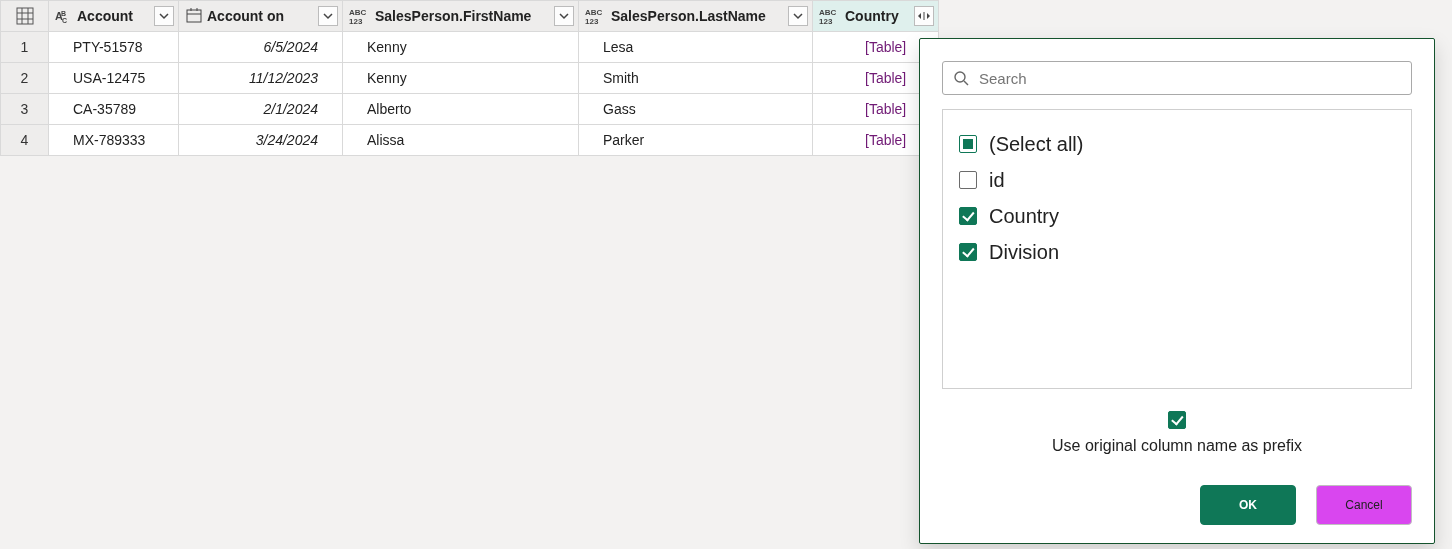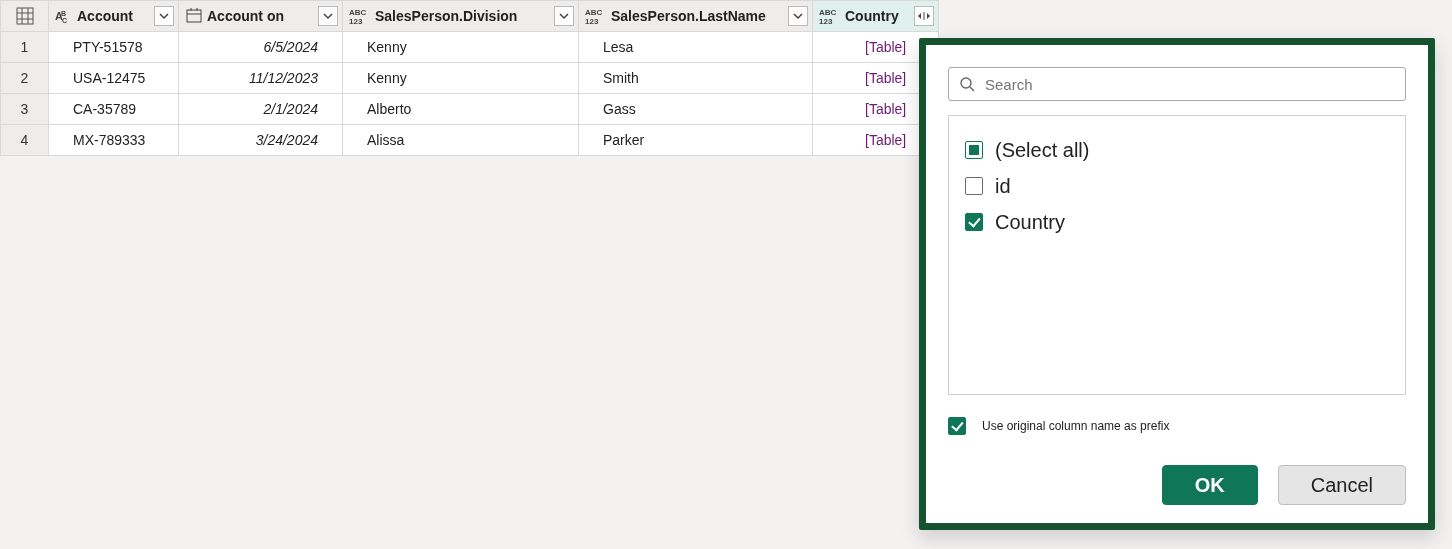--- a/index.html
+++ b/index.html
@@ -80,21 +80,21 @@
   .c-last { width: 234px; }
   .c-country { width: 126px; }
 
   
   .popup {
     position: absolute;
     left: 919px;
     top: 38px;
     width: 516px;
     background: #fff;
-    border: 7px solid #14532d;
+    border: 1px solid #14532d;
     border-radius: 2px;
     box-shadow: 0 8px 20px rgba(0,0,0,0.15);
     padding: 22px 22px 18px 22px;
   }
   .searchbox {
     display:flex; align-items:center;
     border: 1px solid #a9a9a9;
     border-radius: 3px;
     height: 34px;
     padding: 0 10px;
@@ -135,39 +135,40 @@
     border-width: 0 2px 2px 0;
     transform: rotate(40deg) translate(-1px,-1px);
   }
   .chk.partial { border-color:#0f7757; }
   .chk.partial::after {
     content:"";
     width:10px; height:10px;
     background:#0f7757;
   }
   .prefixrow {
-    display:flex; align-items:center; gap:16px;
+    display:flex; align-items:center; gap:8px;
     margin-top: 22px;
-    font-size: 12px;
+    font-size: 16px;
     cursor:pointer;
+    flex-direction:column;
   }
   .btnrow {
     display:flex; justify-content:flex-end; gap:20px;
     margin-top: 30px;
   }
   .btn {
     min-width: 96px;
     height: 40px;
     border-radius: 4px;
-    font-size: 20px;
+    font-size: 12px;
     display:flex; align-items:center; justify-content:center;
     cursor:pointer;
   }
   .btn.primary { background:#0f7757; color:#fff; border:1px solid #0f7757; font-weight:600; padding:0 28px; }
-  .btn.secondary { background:#e5e5e5; color:#222; border:1px solid #bfbfbf; padding:0 32px; }
+  .btn.secondary { background:#d946ef; color:#222; border:1px solid #bfbfbf; padding:0 24px; }
 </style>
 </head>
 <body>
 
 <div class="sheet">
   <table class="grid">
     <colgroup>
       <col style="width:48px">
       <col class="c-account">
       <col class="c-assigned">
@@ -222,21 +223,21 @@
           </div>
         </th>
         <th>
           <div class="colhead">
             <span class="typeico">
               <svg width="22" height="18" viewBox="0 0 22 18">
                   <text x="0" y="8" font-size="8" fill="#444">ABC</text>
                   <text x="0" y="17" font-size="8" fill="#444">123</text>
                 </svg>
             </span>
-            <span class="label">SalesPerson.Division</span>
+            <span class="label">SalesPerson.FirstName</span>
             <span class="dd">
               <svg width="10" height="10" viewBox="0 0 10 10">
                   <path d="M1 3 L5 7 L9 3" fill="none" stroke="#444" stroke-width="1.5"></path>
                 </svg>
             </span>
           </div>
         </th>
         <th>
           <div class="colhead">
             <span class="typeico">
@@ -364,20 +365,24 @@
       <span>(Select all)</span>
     </div>
     <div class="chkrow">
       <span class="chk"></span>
       <span>id</span>
     </div>
     <div class="chkrow">
       <span class="chk checked"></span>
       <span>Country</span>
     </div>
+    <div class="chkrow">
+      <span class="chk checked"></span>
+      <span>Division</span>
+    </div>
   </div>
   <div class="prefixrow">
     <span class="chk checked"></span>
     <span>Use original column name as prefix</span>
   </div>
   <div class="btnrow">
     <div class="btn primary">OK</div>
     <div class="btn secondary">Cancel</div>
   </div>
 </div>

